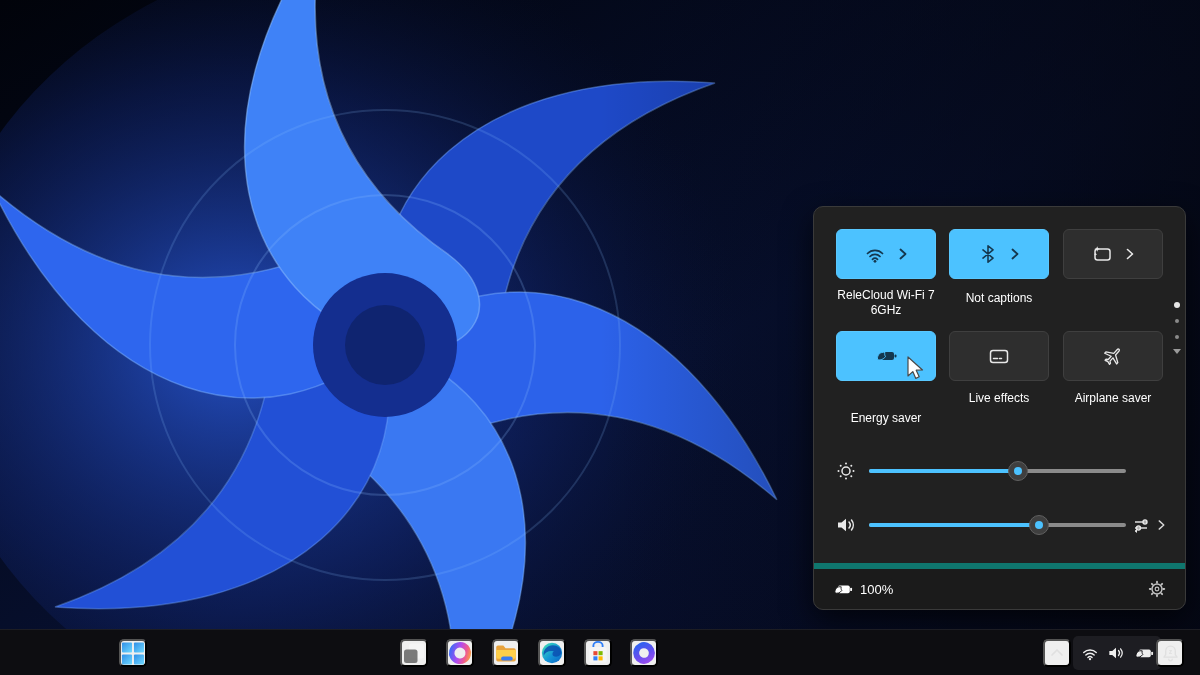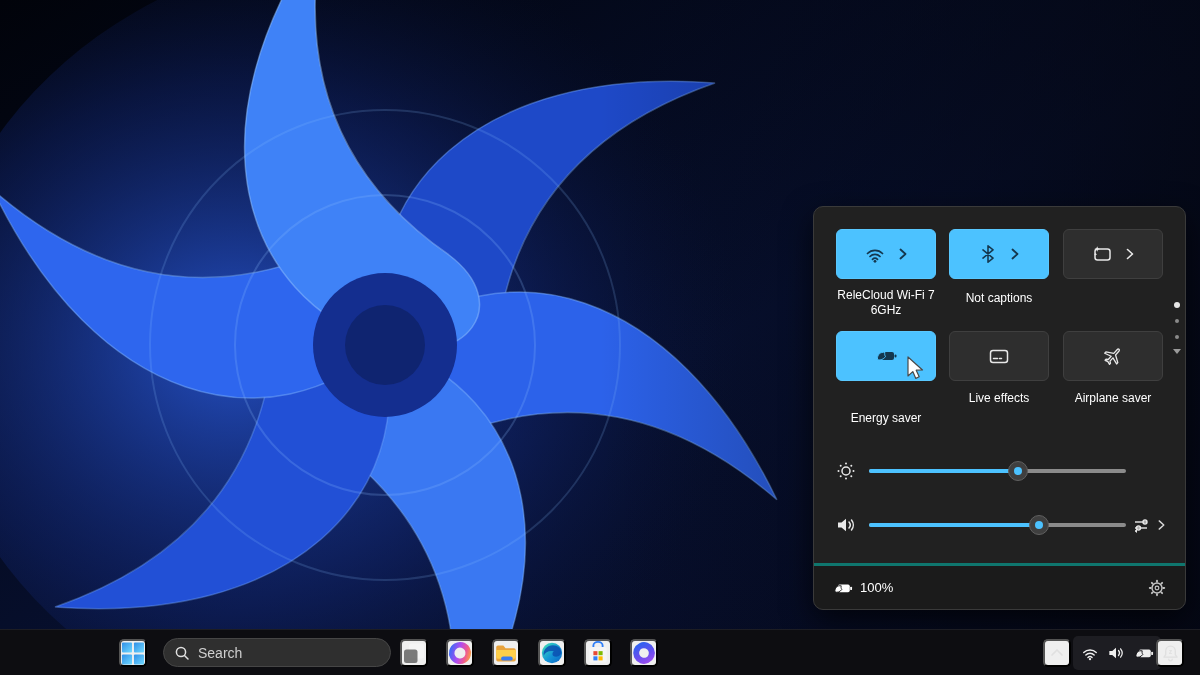--- a/index.html
+++ b/index.html
@@ -25,21 +25,21 @@
   .slider-row{ position:absolute; left:0; width:373px; height:24px; }
   .slider-icon{ position:absolute; left:20px; top:0; width:24px; height:24px; }
   .track{ position:absolute; left:55px; top:10px; width:257px; height:4px; border-radius:2px; background:#8b8b8b; }
   .track-fill{ position:absolute; left:0; top:0; height:4px; border-radius:2px; background:#4CC2FF; }
   .thumb{ position:absolute; top:-8px; width:20px; height:20px; border-radius:50%;
     background:#3f3f3f; border:1px solid #606060; }
   .thumb::after{ content:""; position:absolute; left:5px; top:5px; width:8px; height:8px;
     border-radius:50%; background:#4CC2FF; }
   .vol-extra{ position:absolute; left:318px; top:0; display:flex; align-items:center; gap:2px; }
   .qs-footer{ position:absolute; left:0; bottom:0; width:371px; height:46px; background:#1b1b1b;
-    border-top:3px solid #0f766e; border-radius:0 0 10px 10px;
+    border-top:6px solid #0f766e; border-radius:0 0 10px 10px;
     display:flex; align-items:center; justify-content:space-between; padding:0 18px; }
   .battery-group{ display:flex; align-items:center; gap:6px; font-size:13px; color:#ffffff; }
 
   
   .taskbar{ position:absolute; left:0; bottom:0; width:1200px; height:46px; background:#0d0d11;
     border-top:1px solid #1d1d23; }
   .tb-item{ position:absolute; top:9px; width:28px; height:28px; display:flex; align-items:center;
     justify-content:center; border-radius:5px; }
   .search-pill{ position:absolute; left:163px; top:8px; width:228px; height:29px; background:#2f2f2f;
     border:1px solid #464646; border-radius:15px; display:flex; align-items:center; padding:0 10px; gap:8px; }
@@ -243,27 +243,20 @@
               <stop offset="1" stop-color="#6fd9ff"></stop>
             </linearGradient>
           </defs>
         <rect x="1" y="1" width="10.5" height="10.5" rx="1" fill="url(#winGrad)"></rect>
         <rect x="13.5" y="1" width="10.5" height="10.5" rx="1" fill="url(#winGrad)"></rect>
         <rect x="1" y="13.5" width="10.5" height="10.5" rx="1" fill="url(#winGrad)"></rect>
         <rect x="13.5" y="13.5" width="10.5" height="10.5" rx="1" fill="url(#winGrad)"></rect>
       </svg>
     </button>
 
-    <div class="search-pill">
-      <svg width="16" height="16" viewBox="0 0 16 16">
-        <circle cx="7" cy="7" r="4.6" fill="none" stroke="#e0e0e0" stroke-width="1.5"></circle>
-        <path d="M10.5,10.5 L14,14" stroke="#e0e0e0" stroke-width="1.5" stroke-linecap="round"></path>
-      </svg>
-      <input type="text" placeholder="Search" style="">
-    </div>
 
     <button class="tb-item" style="left:400px;" title="Task View">
       <svg width="24" height="24" viewBox="0 0 24 24">
         <rect x="7" y="2.5" width="15" height="15" rx="2.5" fill="#f5f5f5"></rect>
         <rect x="2" y="8.5" width="13.5" height="13.5" rx="2.5" fill="#6f6f6f" opacity="0.92"></rect>
       </svg>
     </button>
 
     <button class="tb-item" style="left:446px;" title="Copilot">
       <svg width="26" height="26" viewBox="0 0 26 26">

